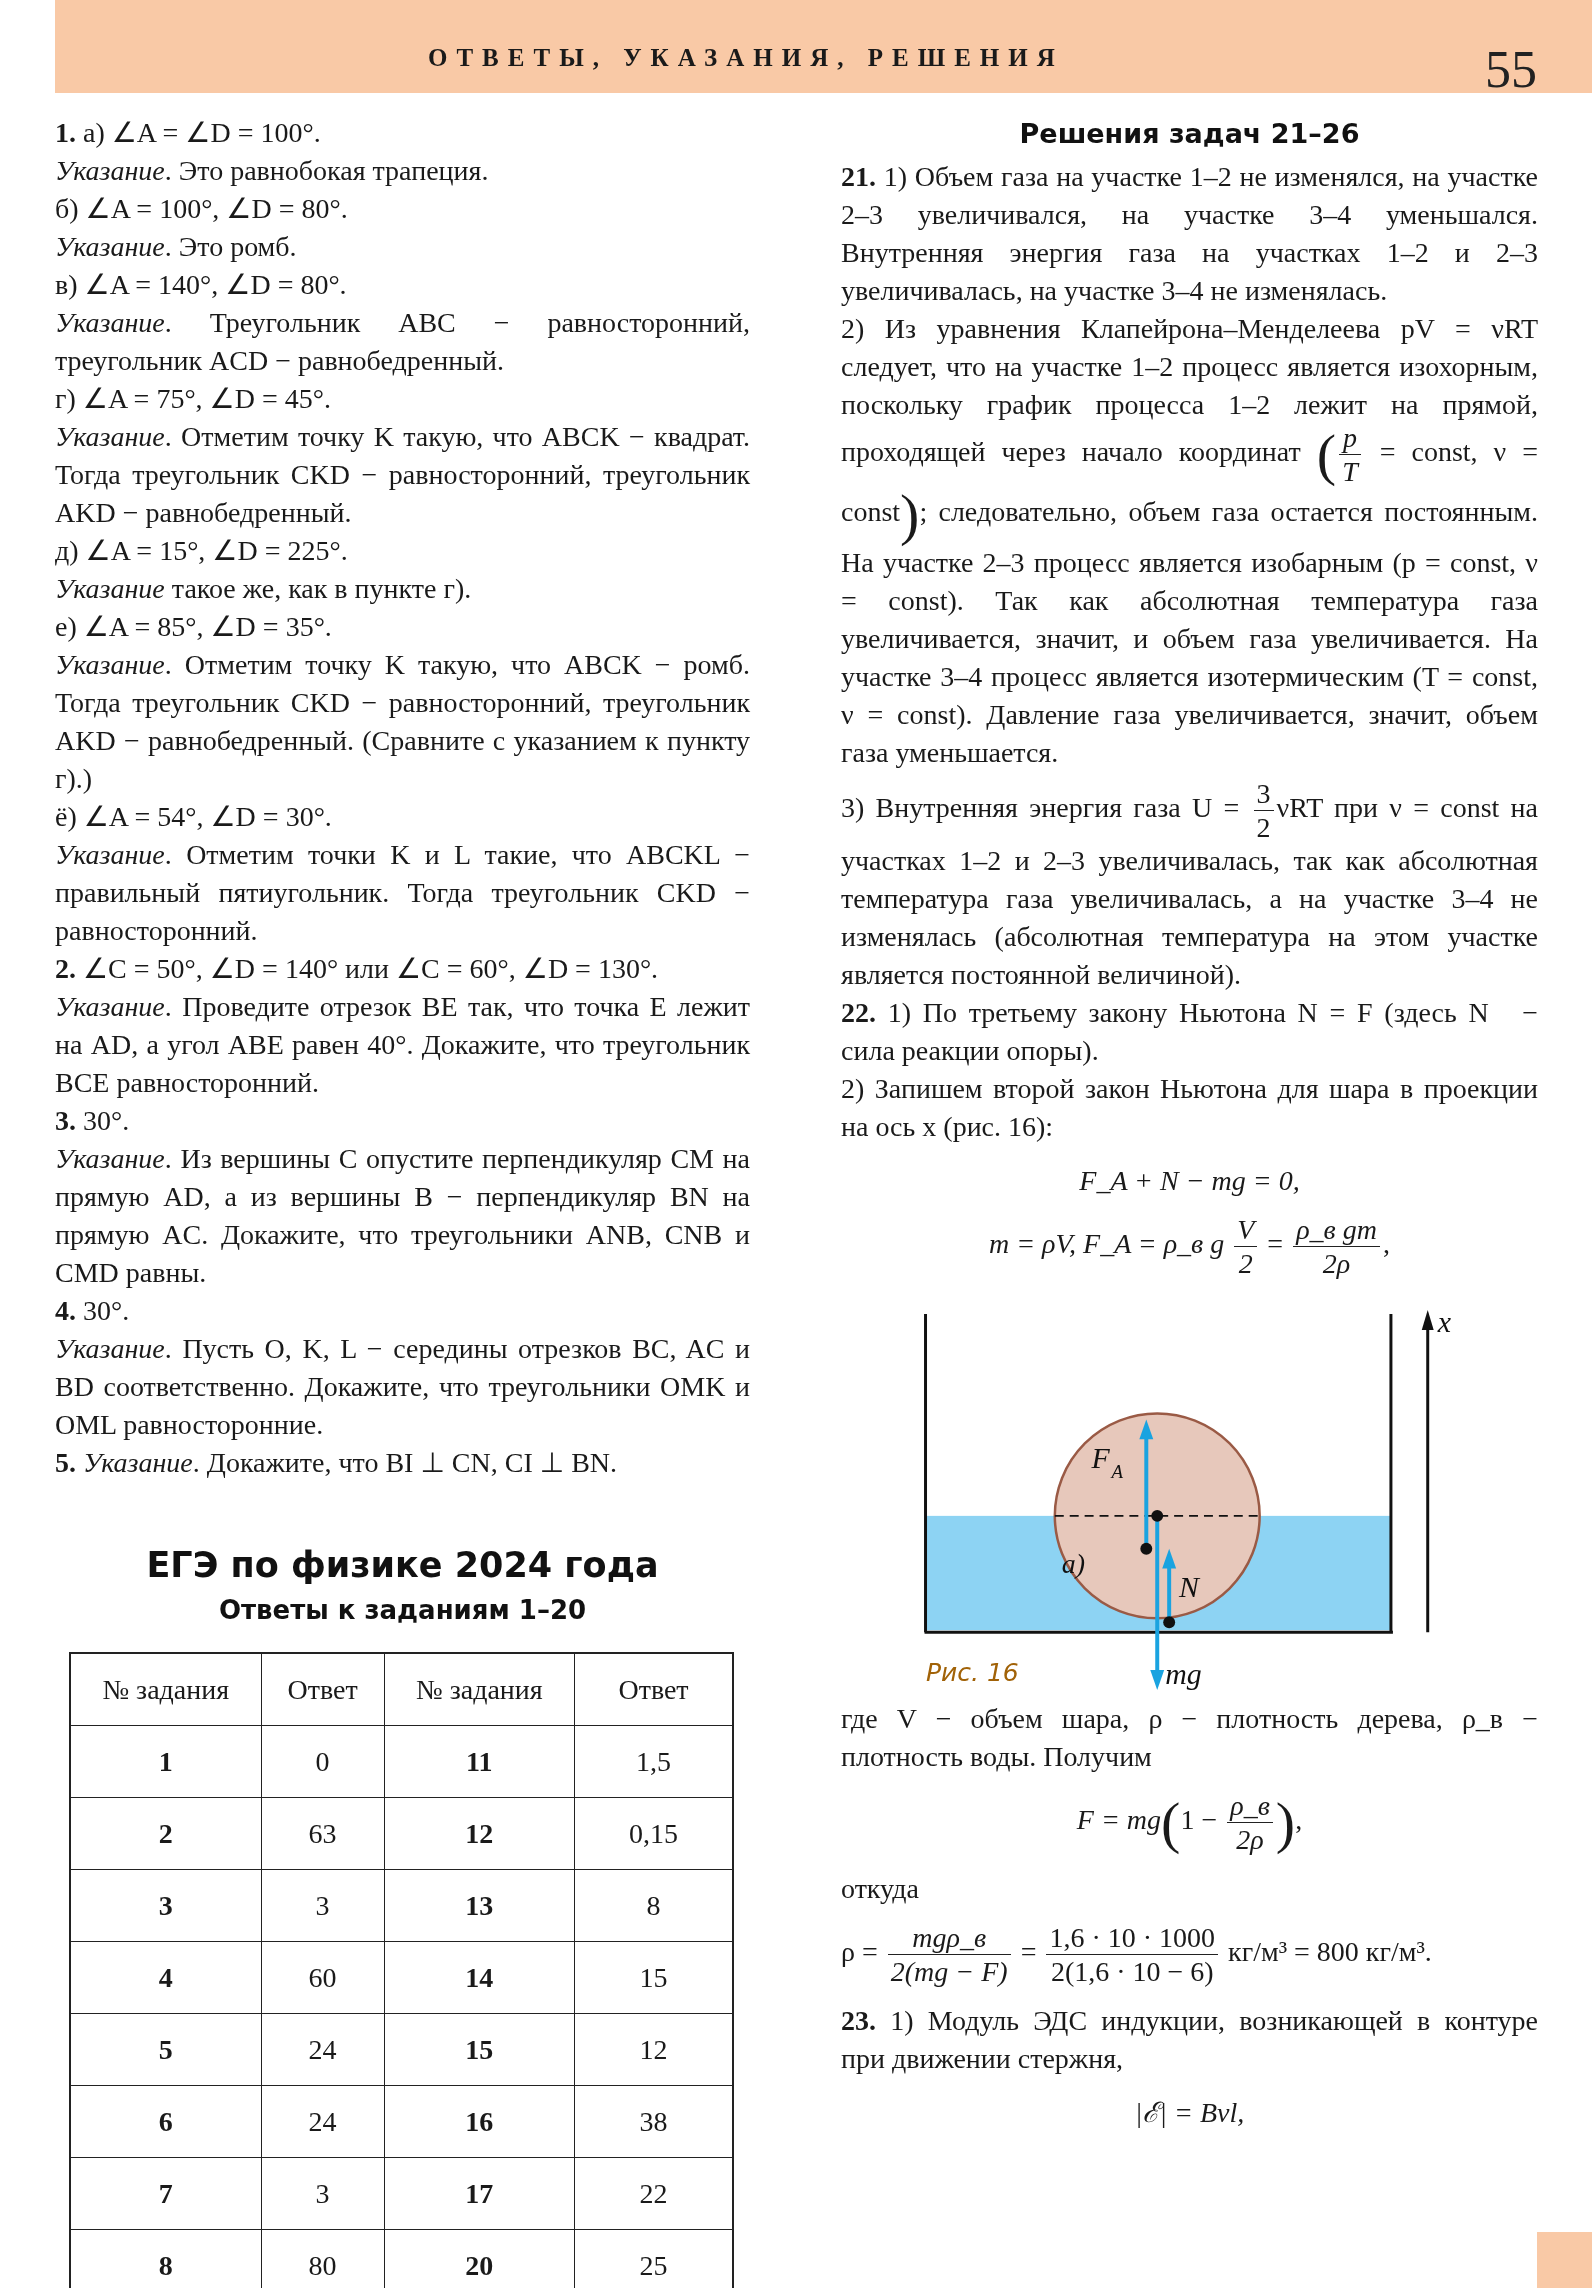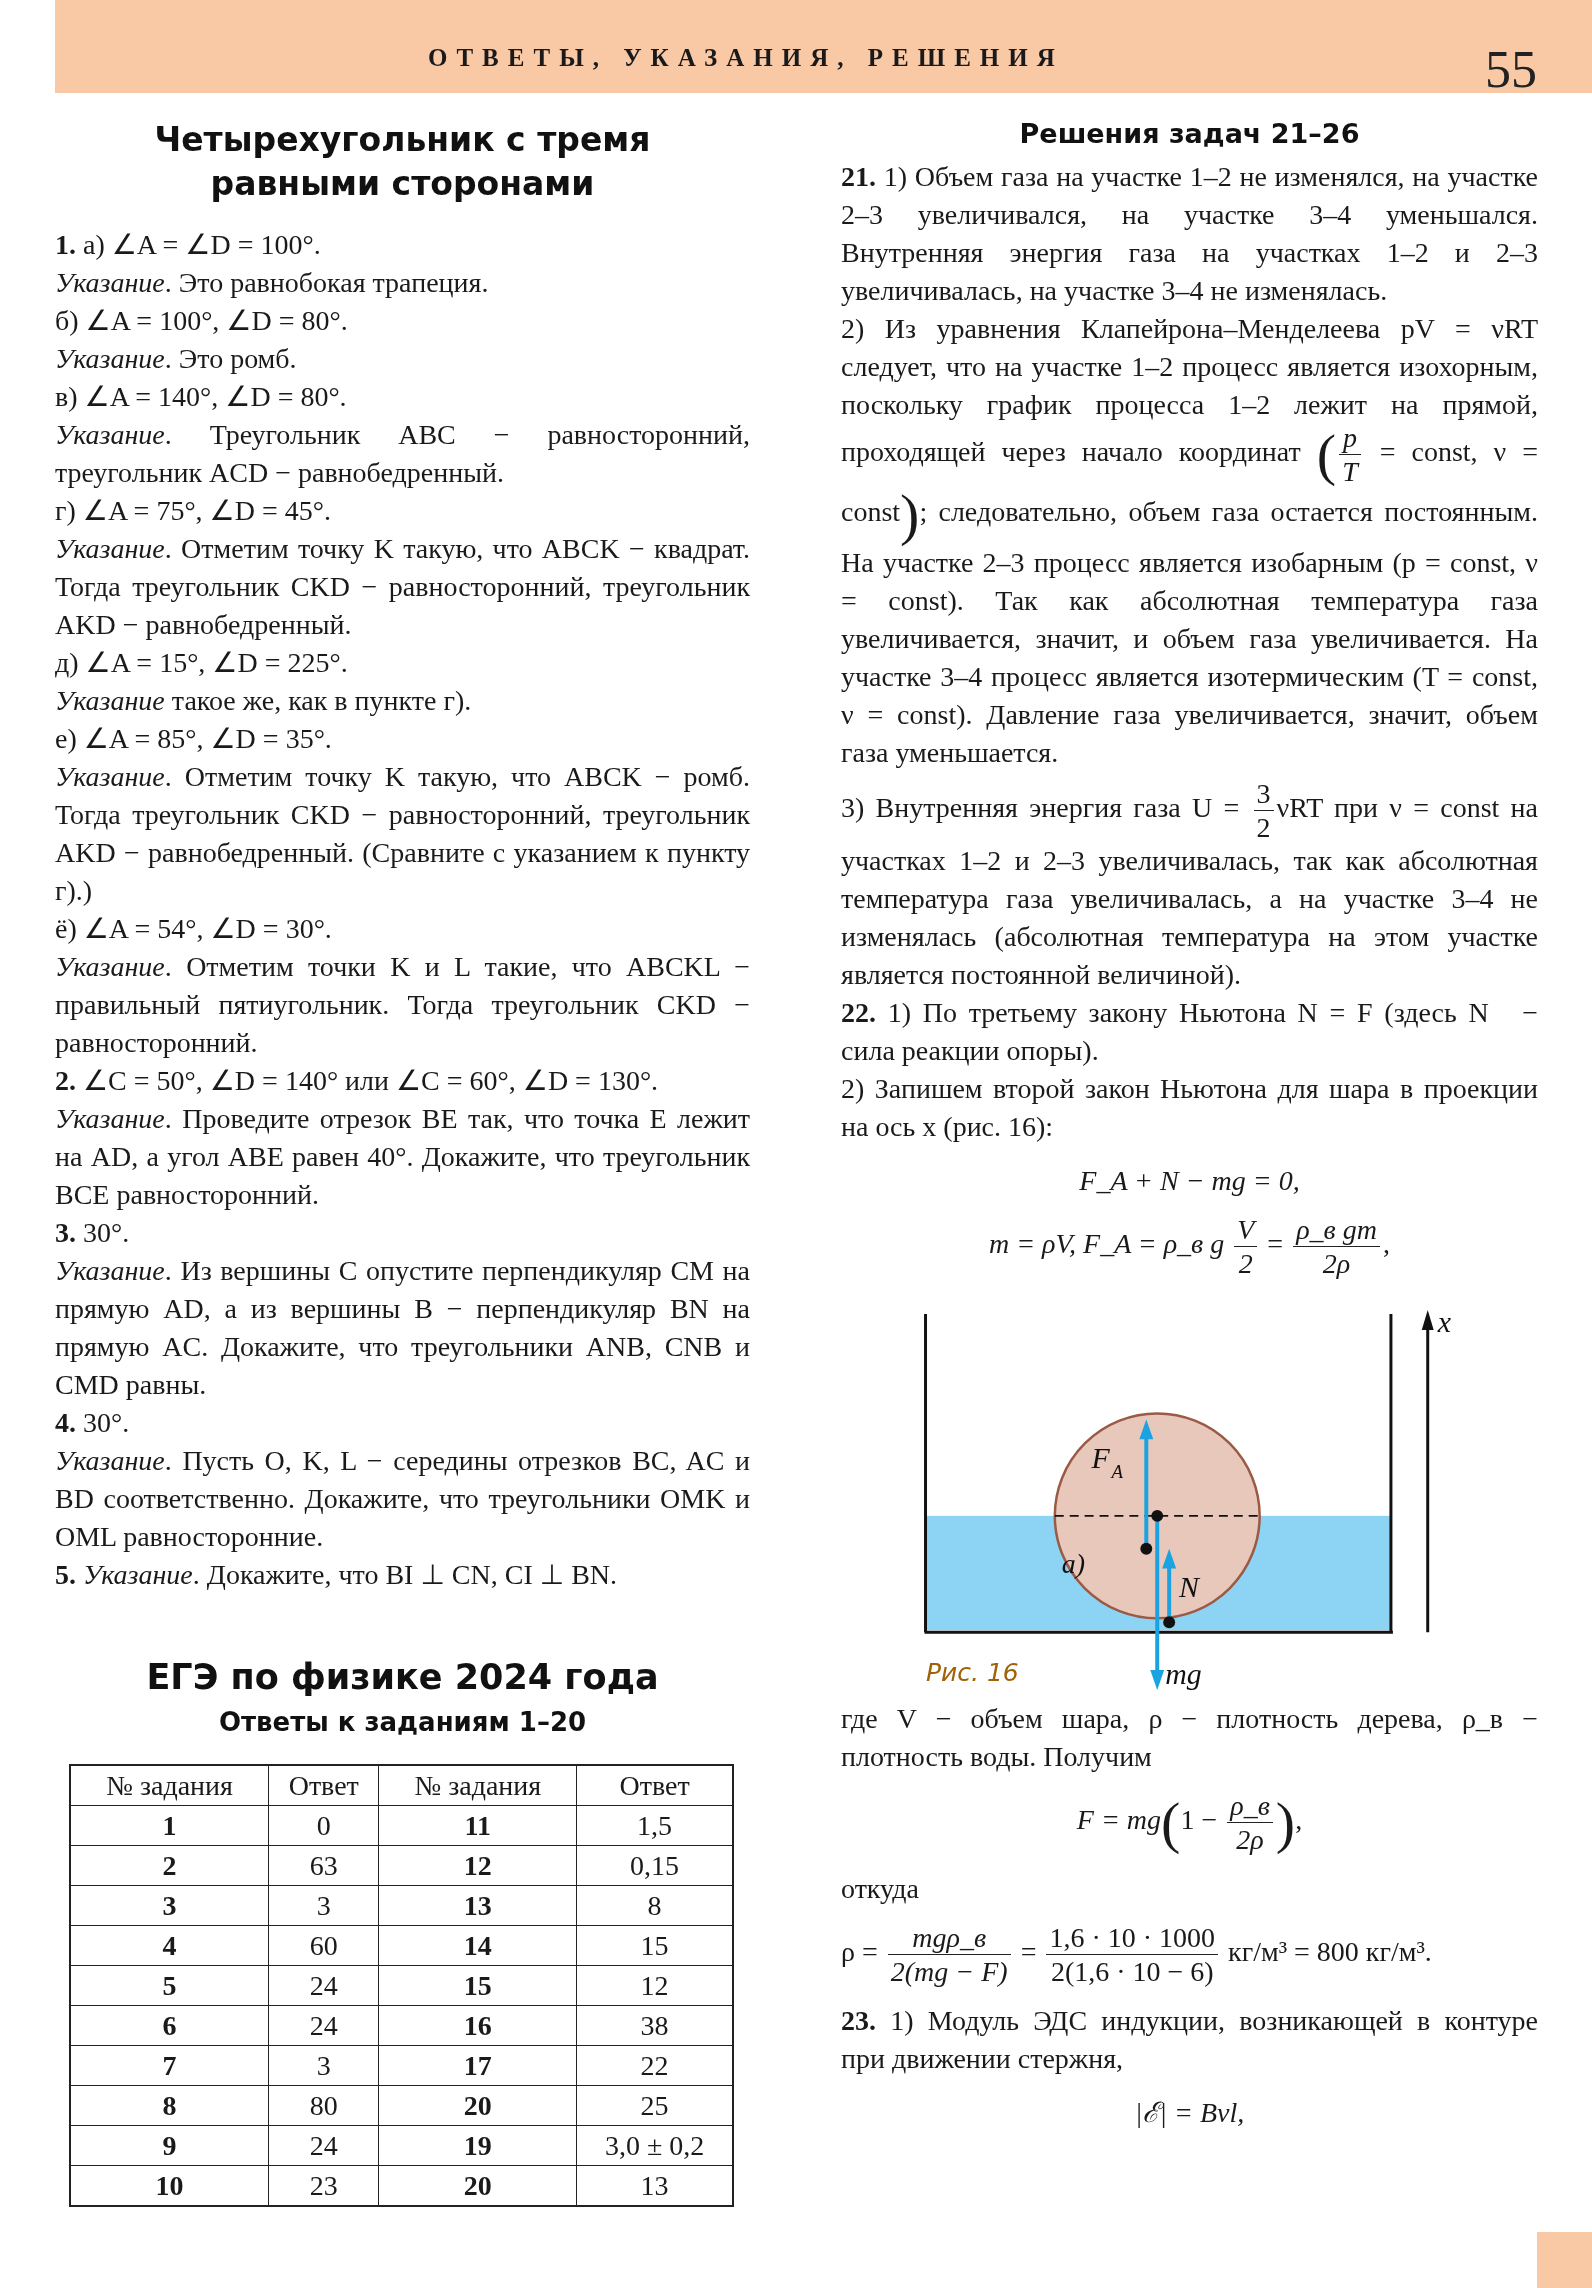--- a/index.html
+++ b/index.html
@@ -25,42 +25,38 @@
   .b { font-weight:bold; }
   i, .it { font-style:italic; }
   .frac { display:inline-block; vertical-align:middle; text-align:center; line-height:1; margin:0 3px; }
   .frac > span { display:block; padding:0 3px; }
   .frac .num { border-bottom:1.5px solid #222; padding-bottom:2px; }
   .frac .den { padding-top:3px; }
   .paren-big { font-size:58px; font-weight:lighter; vertical-align:middle; line-height:1; }
   .eq-center { text-align:center; margin:16px 0; }
 
   table.answers { border-collapse:collapse; width:665px; margin-left:14px; font-size:28px; }
-  table.answers th, table.answers td { border:1.6px solid #222; text-align:center; height:39px; padding:0; }
+  table.answers th, table.answers td { border:1.6px solid #222; text-align:center; height:39px; padding:16px; }
   table.answers th { font-weight:normal; }
   table.answers td.num { font-weight:bold; }
   table.answers { border:2.5px solid #222; }
 
   .fig { position:relative; width:716px; height:398px; margin:14px 0 0 0; }
   .fig svg { position:absolute; left:0; top:0; }
   .fig-caption { position:absolute; left:85px; top:360px; font-family:"DejaVu Sans", sans-serif; font-style:italic; font-size:25px; color:#a16207; }
 </style>
 </head>
 <body>
 
 <div class="header-band"></div>
 <div class="header-title">ОТВЕТЫ, УКАЗАНИЯ, РЕШЕНИЯ</div>
 <div class="page-num">55</div>
 <div class="corner-tab"></div>
 
 <div class="col col-left">
-  <div class="sans-h h-left">
-    <div>Четырехугольник с тремя</div>
-    <div>равными сторонами</div>
-  </div>
 
   <p><span class="b">1.</span><span> а) ∠A = ∠D = 100°.</span></p>
   <p><i>Указание</i><span>. Это равнобокая трапеция.</span></p>
   <p>б) ∠A = 100°, ∠D = 80°.</p>
   <p><i>Указание</i><span>. Это ромб.</span></p>
   <p>в) ∠A = 140°, ∠D = 80°.</p>
   <p><i>Указание</i><span>. Треугольник ABC − равносторонний, треугольник ACD − равнобедренный.</span></p>
   <p>г) ∠A = 75°, ∠D = 45°.</p>
   <p><i>Указание</i><span>. Отметим точку K такую, что ABCK − квадрат. Тогда треугольник CKD − равносторонний, треугольник AKD − равнобедренный.</span></p>
   <p>д) ∠A = 15°, ∠D = 225°.</p>

